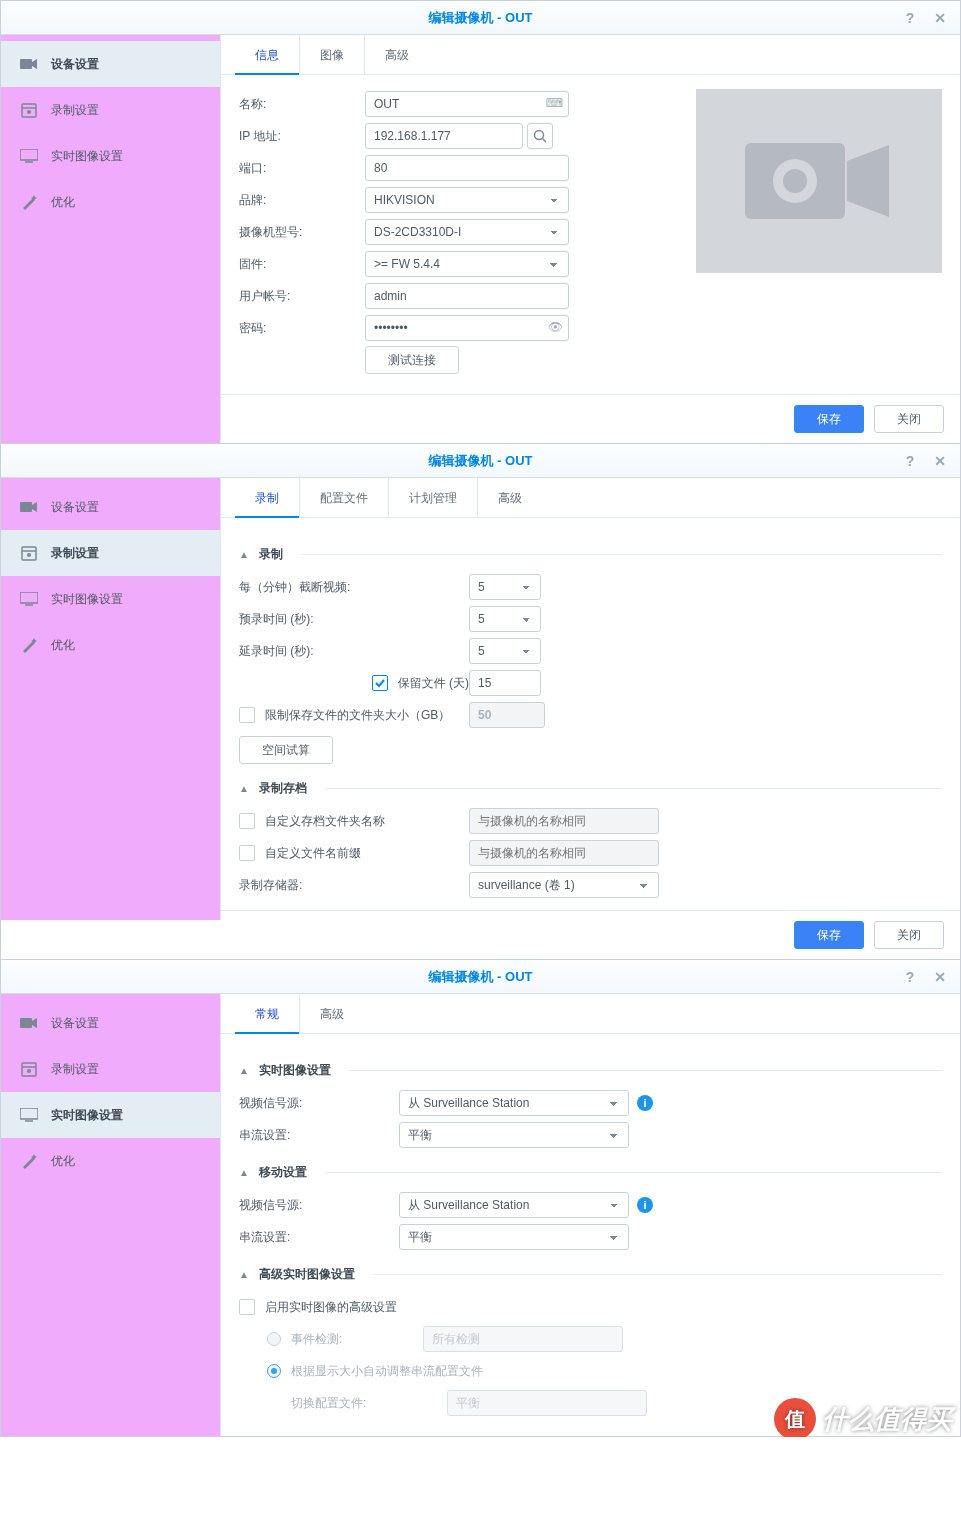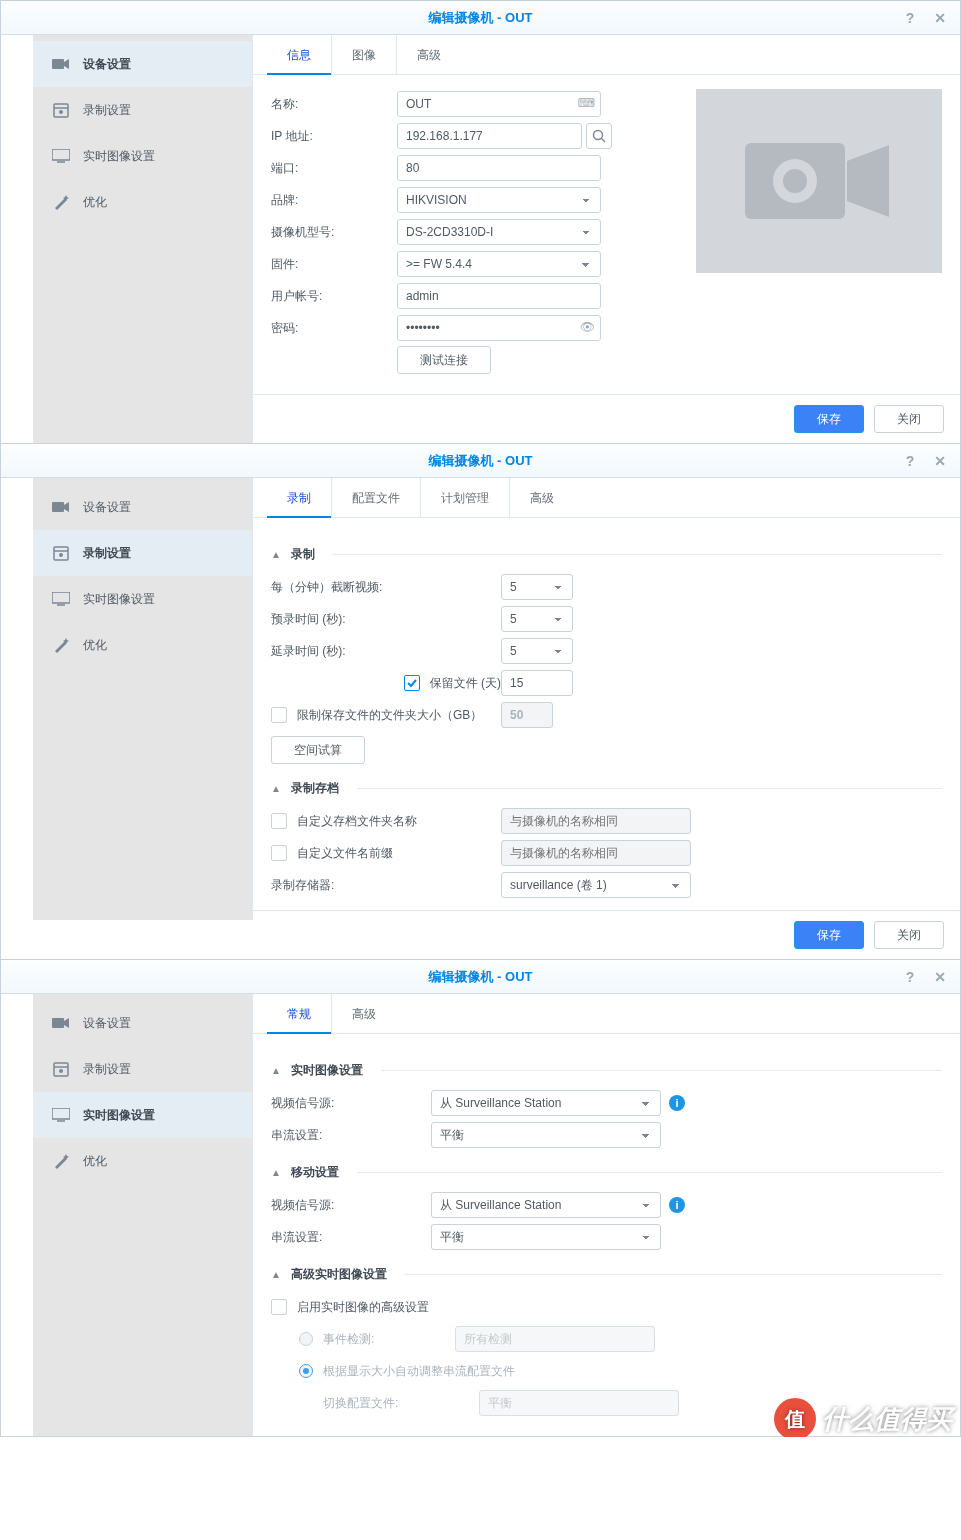--- a/index.html
+++ b/index.html
@@ -3,21 +3,21 @@
 <meta charset="utf-8">
 <style>
 * { box-sizing: border-box; margin: 0; padding: 0; }
 body { font-family: "Microsoft YaHei", "Helvetica Neue", Arial, sans-serif; font-size: 12px; color: #505a64; background: #fff; width: 961px; }
 .dialog { border: 1px solid #c8d2dc; background: #fff; position: relative; }
 .dialog + .dialog { margin-top: -1px; }
 .titlebar { height: 34px; line-height: 34px; text-align: center; color: #0086e5; font-size: 13px; font-weight: bold; background: linear-gradient(#fcfeff,#f2f8fc); border-bottom: 1px solid #d4dee6; position: relative; }
 .titlebar .ctrls { position: absolute; right: 8px; top: 0; display: flex; gap: 6px; }
 .titlebar .ctrls span { width: 24px; height: 34px; display: flex; align-items: center; justify-content: center; color: #9aa7b0; cursor: pointer; font-size: 14px; }
 .body { display: flex; min-height: 0; }
-.sidebar { width: 220px; background: #e5e5e5; border-right: 1px solid #e1e7ee; padding-top: 6px; margin-left: 32px; }
+.sidebar { width: 220px; background: #f0abfc; border-right: 1px solid #e1e7ee; padding-top: 6px; }
 .sidebar .item { height: 46px; display: flex; align-items: center; padding-left: 18px; gap: 12px; color: #505a64; cursor: pointer; }
 .sidebar .item.active { background: #e4edf4; color: #404a54; font-weight: bold; }
 .sidebar .icon { width: 20px; height: 20px; display: flex; align-items: center; justify-content: center; color: #7b8794; }
 .main { flex: 1; display: flex; flex-direction: column; }
 .tabs { height: 40px; border-bottom: 1px solid #e1e7ee; display: flex; padding-left: 14px; }
 .tab { padding: 0 20px; height: 40px; line-height: 40px; color: #646e78; cursor: pointer; border-right: 1px solid #e1e7ee; }
 .tab:last-child { border-right: none; }
 .tab.active { color: #1d4ed8; font-weight: normal; box-shadow: inset 0 -2px 0 #0086e5; }
 .content { flex: 1; padding: 14px 18px 8px 18px; overflow: hidden; position: relative; }
 .formrow { display: flex; align-items: center; height: 30px; margin-bottom: 2px; }
@@ -116,21 +116,21 @@
         </div>
         <div class="formrow">
             <div class="lbl">名称:</div>
             <div class="ctrl">
               <span class="relwrap"><input class="inp" value="OUT" style=""><span class="kbd">⌨</span></span>
             </div>
           </div>
         <div class="formrow">
             <div class="lbl">IP 地址:</div>
             <div class="ctrl">
-              <input class="inp" style="width: 185px;" value="192.168.1.177">
+              <input class="inp" style="width: 158px;" value="192.168.1.177">
               <span class="iconbtn">
                 <svg width="14" height="14" viewBox="0 0 14 14">
                   <circle cx="6" cy="6" r="4.5" fill="none" stroke="currentColor" stroke-width="1.5"></circle>
                   <line x1="9.5" y1="9.5" x2="13" y2="13" stroke="currentColor" stroke-width="1.5"></line>
                 </svg>
               </span>
             </div>
           </div>
         <div class="formrow">
             <div class="lbl">端口:</div>
@@ -263,21 +263,21 @@
               </span>
               <span>保留文件 (天)</span>
             </div>
             <input class="inp" style="width: 72px;" value="15">
           </div>
         <div class="formrow wide">
             <div class="lbl" style="display:flex;align-items:center;text-align:right;">
               <span class="chk"></span>
               <span>限制保存文件的文件夹大小（GB）</span>
             </div>
-            <input class="inp disabled" style="width: 52px; font-weight: bold;" disabled="" value="50">
+            <input class="inp disabled" style="width: 76px; font-weight: bold;" disabled="" value="50">
           </div>
         <div style="margin:6px 0;"><button class="btn">空间试算</button></div>
 
         <div class="section-h">
             <span class="chev">▲</span>
             <span>录制存档</span>
           </div>
         <div class="formrow wide">
             <div class="lbl" style="display:flex;align-items:center;">
               <span class="chk"></span>

